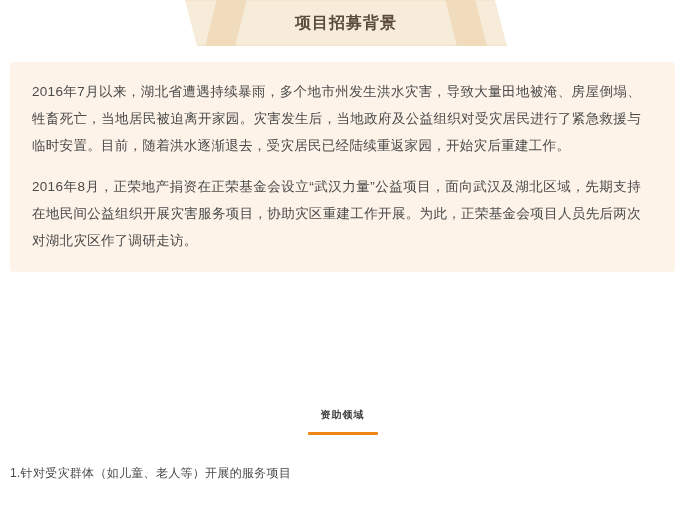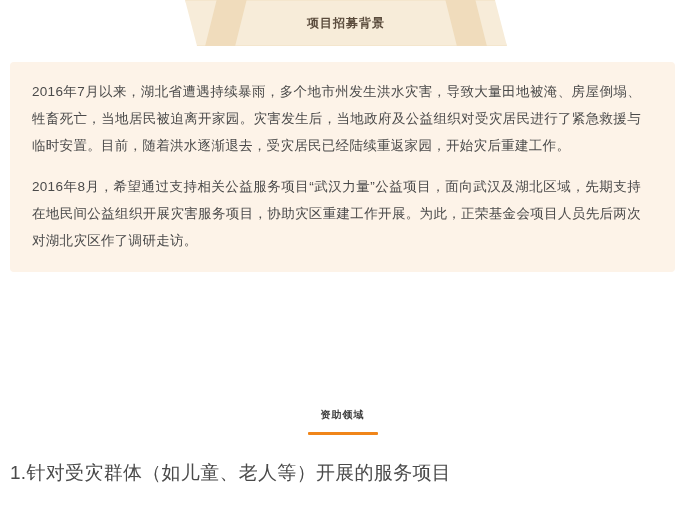--- a/index.html
+++ b/index.html
@@ -70,21 +70,21 @@
     border-right: 12px solid #ffffff;
   }
   .banner-title {
     position: absolute;
     left: 185px;
     top: 0;
     width: 322px;
     height: 46px;
     line-height: 46px;
     text-align: center;
-    font-size: 12px;
+    font-size: 16px;
     font-weight: bold;
     color: #5a4b3c;
     letter-spacing: 1px;
     z-index: 3;
   }
 
   
   .body-box {
     position: absolute;
     left: 10px;
@@ -130,41 +130,41 @@
   }
 
   
   .list {
     position: absolute;
     left: 10px;
     top: 458px;
     width: 660px;
   }
   .list-item {
-    font-size: 19px;
+    font-size: 12px;
     line-height: 30px;
     color: #4a4a4a;
     letter-spacing: 0.3px;
   }
 </style>
 </head>
 <body>
 
 <div class="page">
 
   <div class="banner-wrap">
     <div class="banner"></div>
     <div class="banner-notch-left"></div>
     <div class="banner-notch-right"></div>
     <div class="banner-title">项目招募背景</div>
   </div>
 
   <div class="body-box">
     <p class="para">2016年7月以来，湖北省遭遇持续暴雨，多个地市州发生洪水灾害，导致大量田地被淹、房屋倒塌、牲畜死亡，当地居民被迫离开家园。灾害发生后，当地政府及公益组织对受灾居民进行了紧急救援与临时安置。目前，随着洪水逐渐退去，受灾居民已经陆续重返家园，开始灾后重建工作。</p>
-    <p class="para">2016年8月，希望通过支持相关公益服务项目“武汉力量”公益项目，面向武汉及湖北区域，先期支持在地民间公益组织开展灾害服务项目，协助灾区重建工作开展。为此，正荣基金会项目人员先后两次对湖北灾区作了调研走访。</p>
+    <p class="para">2016年8月，正荣地产捐资在正荣基金会设立“武汉力量”公益项目，面向武汉及湖北区域，先期支持在地民间公益组织开展灾害服务项目，协助灾区重建工作开展。为此，正荣基金会项目人员先后两次对湖北灾区作了调研走访。</p>
   </div>
 
   <div class="funding-head">
     <div class="funding-title">资助领域</div>
     <div class="funding-rule" style="background: rgb(240, 133, 25);"></div>
   </div>
 
   <div class="list">
     <div class="list-item">1.针对受灾群体（如儿童、老人等）开展的服务项目</div>
   </div>

